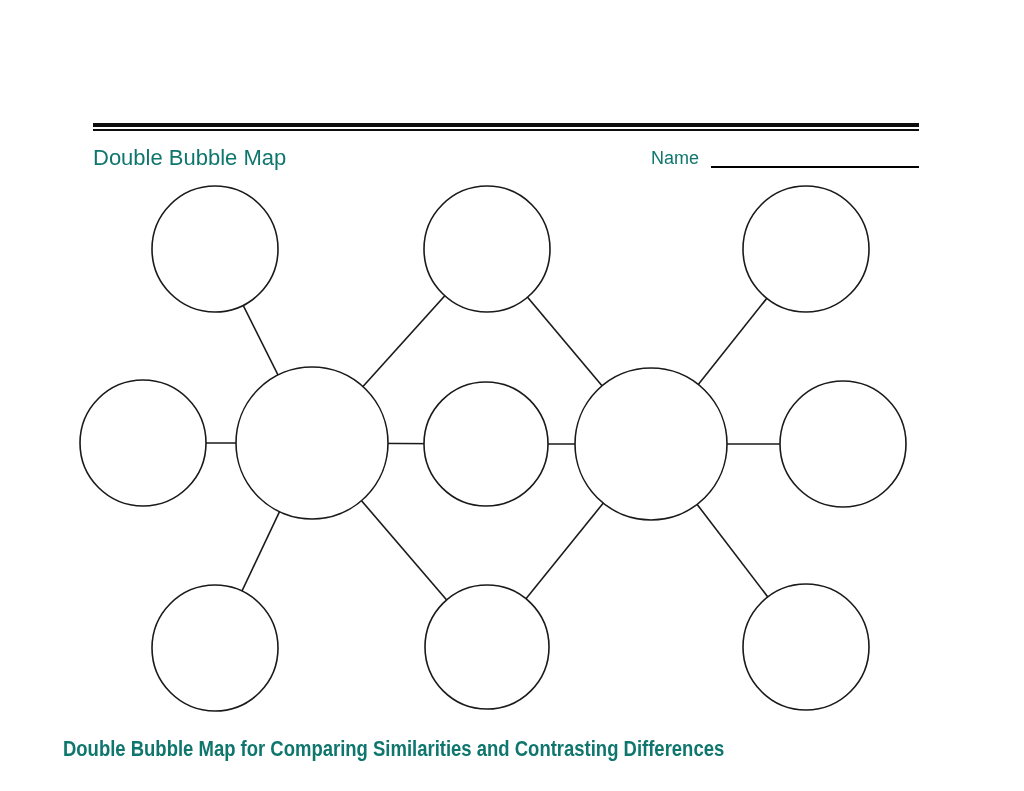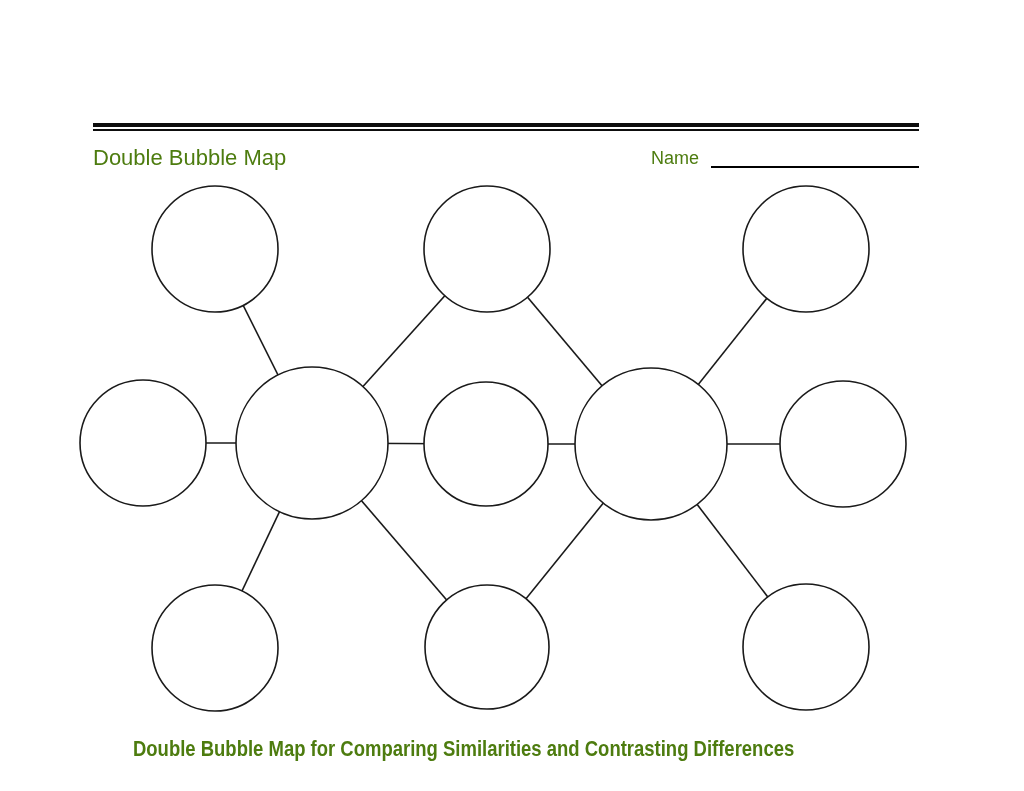--- a/index.html
+++ b/index.html
@@ -2,21 +2,21 @@
 <html><head>
 <meta charset="utf-8">
 <style>
   html, body { margin: 0; padding: 0; background: #ffffff; }
   .page {
     position: relative;
     width: 1024px;
     height: 791px;
     background: #ffffff;
     font-family: "Liberation Sans", sans-serif;
-    color: #4d7c0f;
+    color: #0f766e;
     overflow: hidden;
   }
   .top-rule {
     position: absolute;
     left: 93px;
     top: 123px;
     width: 826px;
     height: 2px;
     border-top: 4px solid #0d0d0d;
     border-bottom: 2px solid #0d0d0d;
@@ -48,21 +48,21 @@
   .map-svg {
     position: absolute;
     left: 0;
     top: 0;
   }
   .caption {
     position: absolute;
     left: 0;
     top: 736px;
     width: 928px;
-    text-align: center;
+    text-align: left;
     font-size: 22px;
     font-weight: bold;
     line-height: 26px;
   }
   .caption-inner {
     display: inline-block;
     transform: scaleX(0.84);
     transform-origin: center;
     white-space: nowrap;
   }

